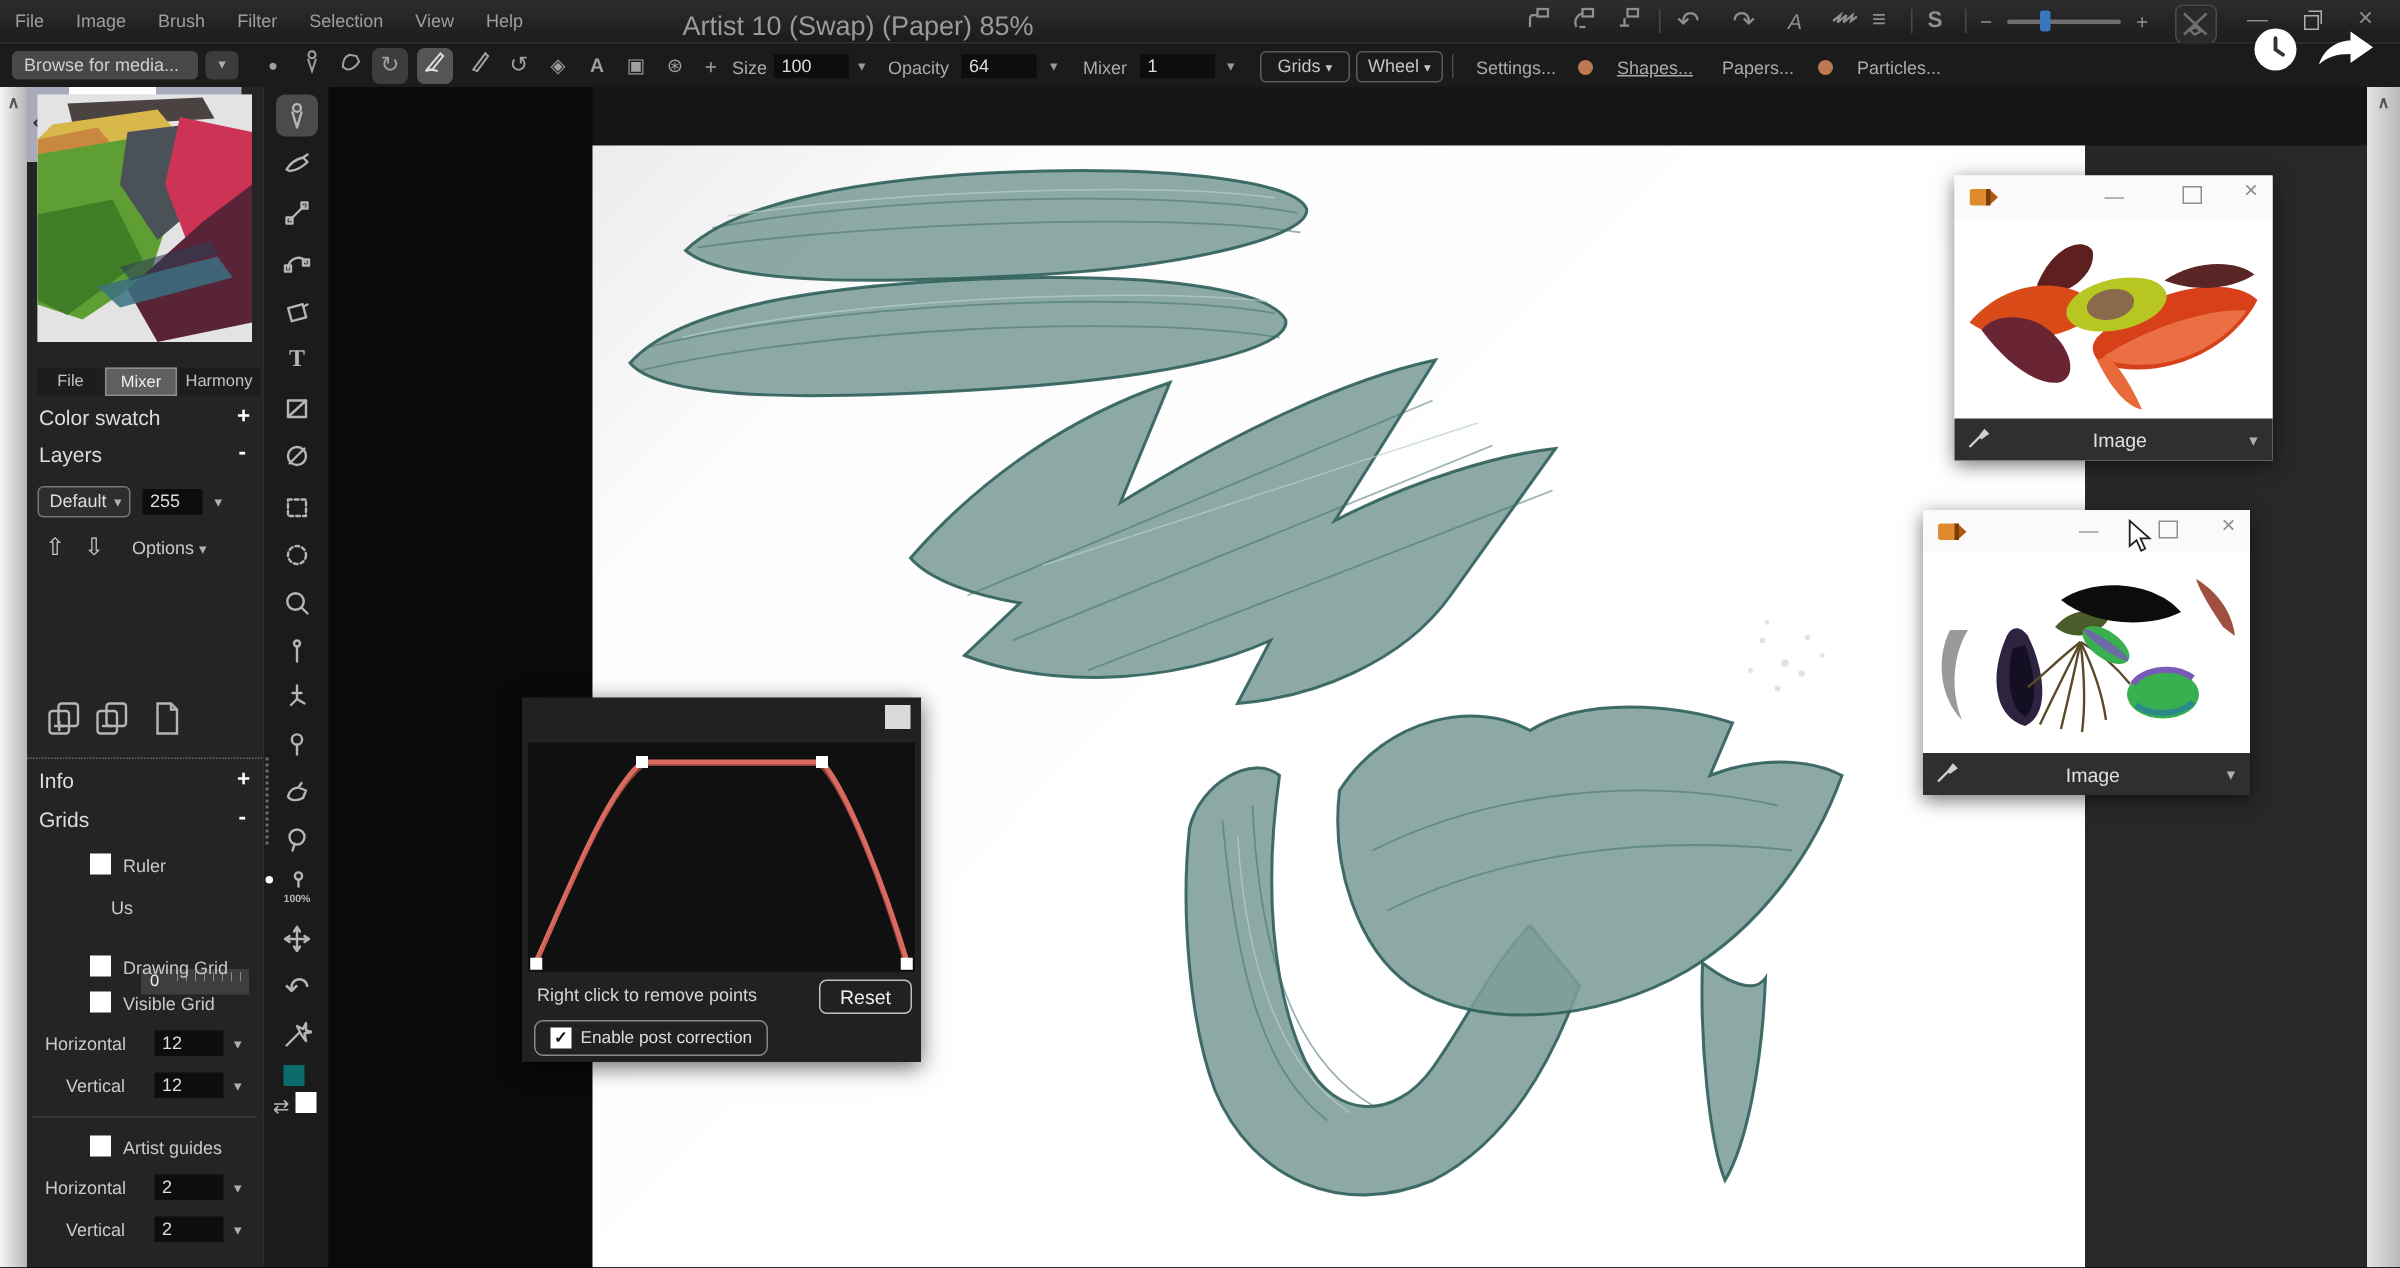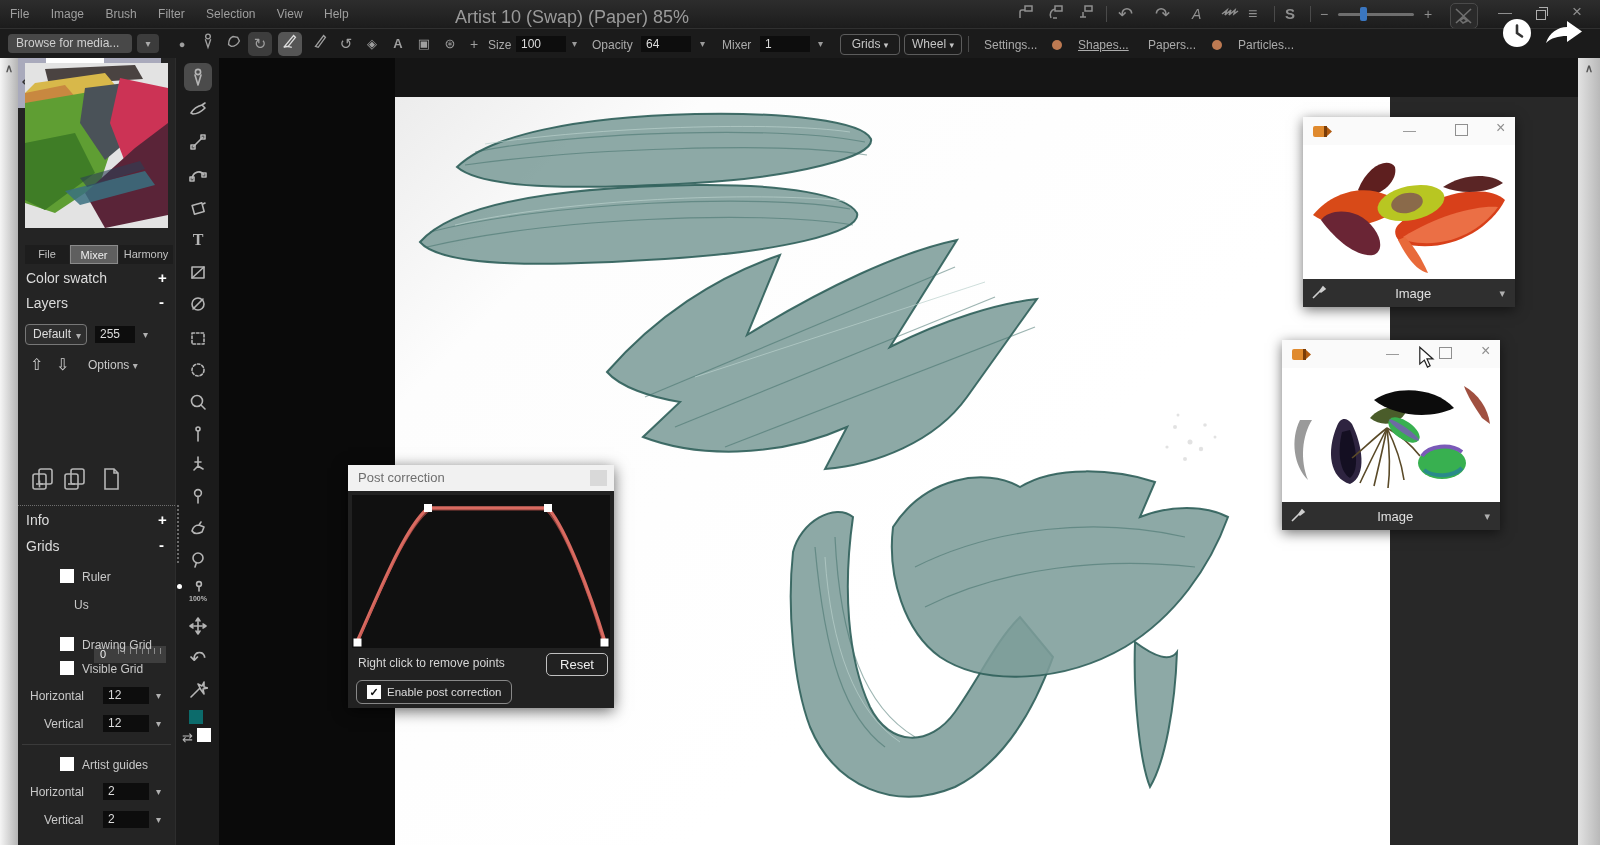--- a/index.html
+++ b/index.html
@@ -451,21 +451,20 @@
         </svg>
       </div>
     <div class="lp" style="left:13px;top:652px;width:14px;height:14px;background:#0c6b6b;position:absolute;"></div>
     <span class="lp tglyph" style="left:6px;top:672px;position:absolute;font-size:13px;">⇄</span>
     <div class="lp" style="left:21px;top:670px;width:14px;height:14px;background:#fff;position:absolute;"></div>
     <div class="lp" style="left:1px;top:447px;width:4px;height:58px;border-left:2px dotted #6b6b6b;position:absolute;"></div>
     <div class="lp" style="left:1px;top:526px;width:5px;height:5px;border-radius:50%;background:#fff;position:absolute;"></div>
   </div>
 
   <div class="abs dialog">
-    <div class="abs dlg-title">Post correction</div>
     <div class="abs dlg-close"></div>
     <div class="abs curve-box">
       <svg width="258" height="153" viewBox="0 0 258 153">
         <path d="M5,147 C28,96 52,34 76,13 L196,13 C214,34 238,98 253,147" fill="none" stroke="#d96b61" stroke-width="3.4"></path>
         <path d="M7,144 C30,94 54,33 78,15 L194,15 C212,33 236,96 250,144" fill="none" stroke="#c4564e" stroke-width="1.2" opacity="0.7"></path>
         <g fill="#fff">
           <rect x="1.5" y="143.5" width="8" height="8"></rect>
           <rect x="72" y="9" width="8" height="8"></rect>
           <rect x="192" y="9" width="8" height="8"></rect>
           <rect x="248.5" y="143.5" width="8" height="8"></rect>

